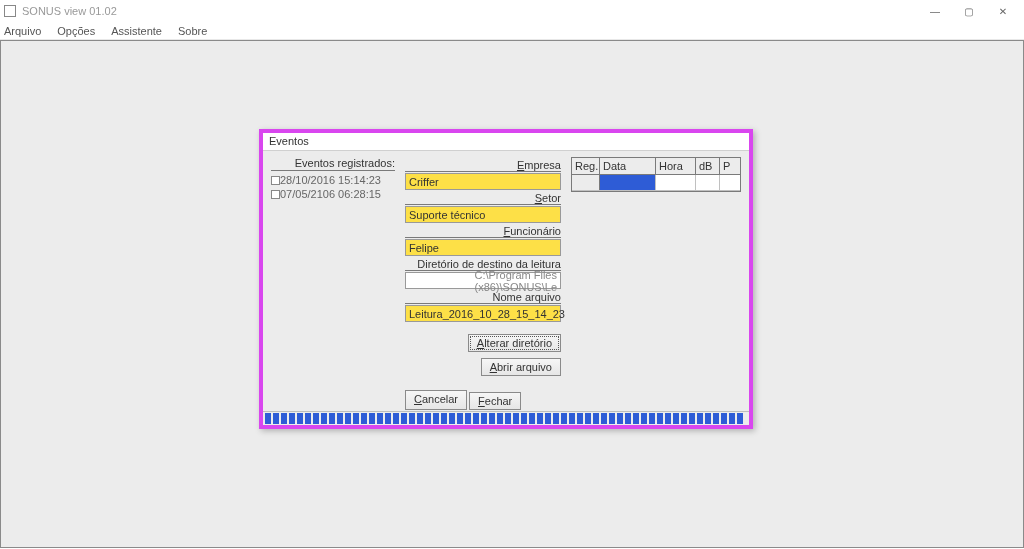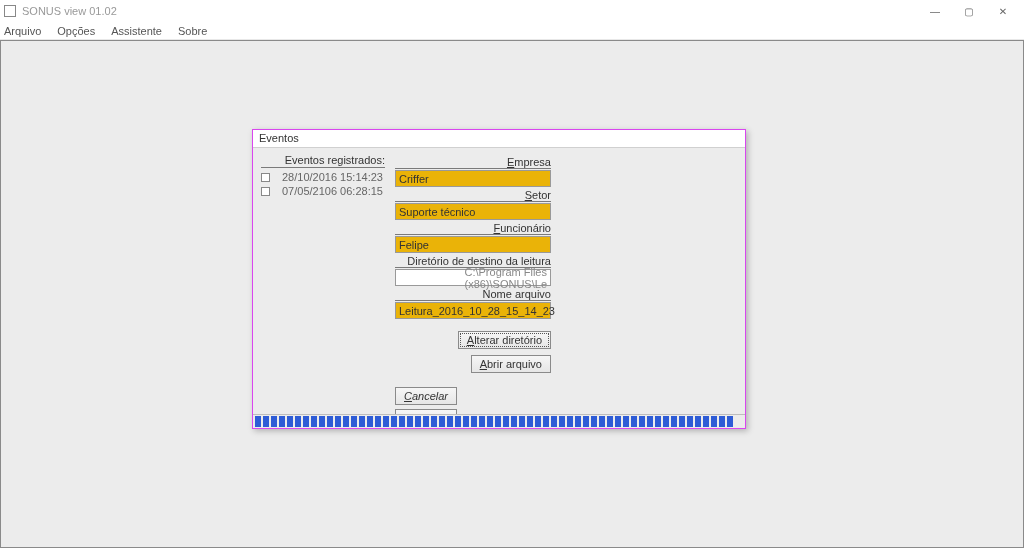--- a/index.html
+++ b/index.html
@@ -49,24 +49,24 @@
   }
   .workspace {
     position: relative;
     background: #ececec;
     border: 1px solid #8a8a8a;
     margin: 0;
     height: 508px;
   }
   .dialog {
     position: absolute;
-    left: 251px; top: 88px;
+    left: 258px; top: 88px;
     width: 494px; height: 300px;
     background: #ececec;
-    border: 1px solid #d946ef;
+    border: 4px solid #d946ef;
     box-shadow: 2px 2px 6px rgba(0,0,0,0.25);
   }
   .dialog-title {
     height: 18px;
     background: #ffffff;
     padding: 2px 6px;
     font-size: 11px;
     color: #333;
     border-bottom: 1px solid #d0d0d0;
   }
@@ -85,42 +85,42 @@
     font-size: 11px;
     color: #333;
     border-bottom: 1px solid #7a7a7a;
     margin-bottom: 2px;
     padding-bottom: 1px;
   }
   .event-list { }
   .event-item {
     display: flex;
     align-items: center;
-    gap: 12px;
+    gap: 0;
     padding: 1px 0;
     color: #666;
     font-size: 11px;
   }
   .event-item .chk {
     width: 9px; height: 9px;
     border: 1px solid #888;
     background: #fff;
   }
   .field-label {
     font-size: 11px;
     color: #333;
     border-bottom: 1px solid #7a7a7a;
     margin-top: 2px;
   }
   .field-label .ul { text-decoration: underline; }
   .field-input {
     width: 100%;
     height: 17px;
     border: 1px solid #999;
-    background: #eab308;
+    background: #fde047;
     font-size: 11px;
     padding: 0 3px;
     color: #333;
     margin-top: 1px;
     display: flex;
     align-items: center;
   }
   .field-input.ro {
     color: #888;
     background: #fff;
@@ -255,27 +255,45 @@
 
         <div class="field-label">Nome arquivo</div>
         <div class="field-input">Leitura_2016_10_28_15_14_23</div>
 
         <div style="height:6px"></div>
         <div class="btn focused"><span class="ul">A</span><span>lterar diretório</span></div><br>
         <div class="btn"><span class="ul">A</span><span>brir arquivo</span></div>
 
         <div style="height:10px"></div>
         <div class="btn-row">
-          <div style="display:flex;flex-direction:column;gap:2px;font-style:italic;">
+          <div style="display:flex;gap:2px;">
             <div class="btn" style="margin-top:0"><span class="ul">C</span><span>ancelar</span></div>
             <div class="btn" style="margin-top:2px"><span class="ul">F</span><span>echar</span></div>
           </div>
         </div>
       </div>
 
+      <div class="col3">
+        <div class="grid">
+          <div class="grid-header">
+            <div class="gh reg">Reg.</div>
+            <div class="gh data">Data</div>
+            <div class="gh hora">Hora</div>
+            <div class="gh db">dB</div>
+            <div class="gh p">P</div>
+          </div>
+          <div class="grid-row">
+            <div class="gc reg"></div>
+            <div class="gc data"></div>
+            <div class="gc hora"></div>
+            <div class="gc db"></div>
+            <div class="gc p"></div>
+          </div>
+        </div>
+      </div>
 
     </div>
 
     <div class="progress-strip">
       <div class="seg"></div>
         <div class="seg"></div>
         <div class="seg"></div>
         <div class="seg"></div>
         <div class="seg"></div>
         <div class="seg"></div>

